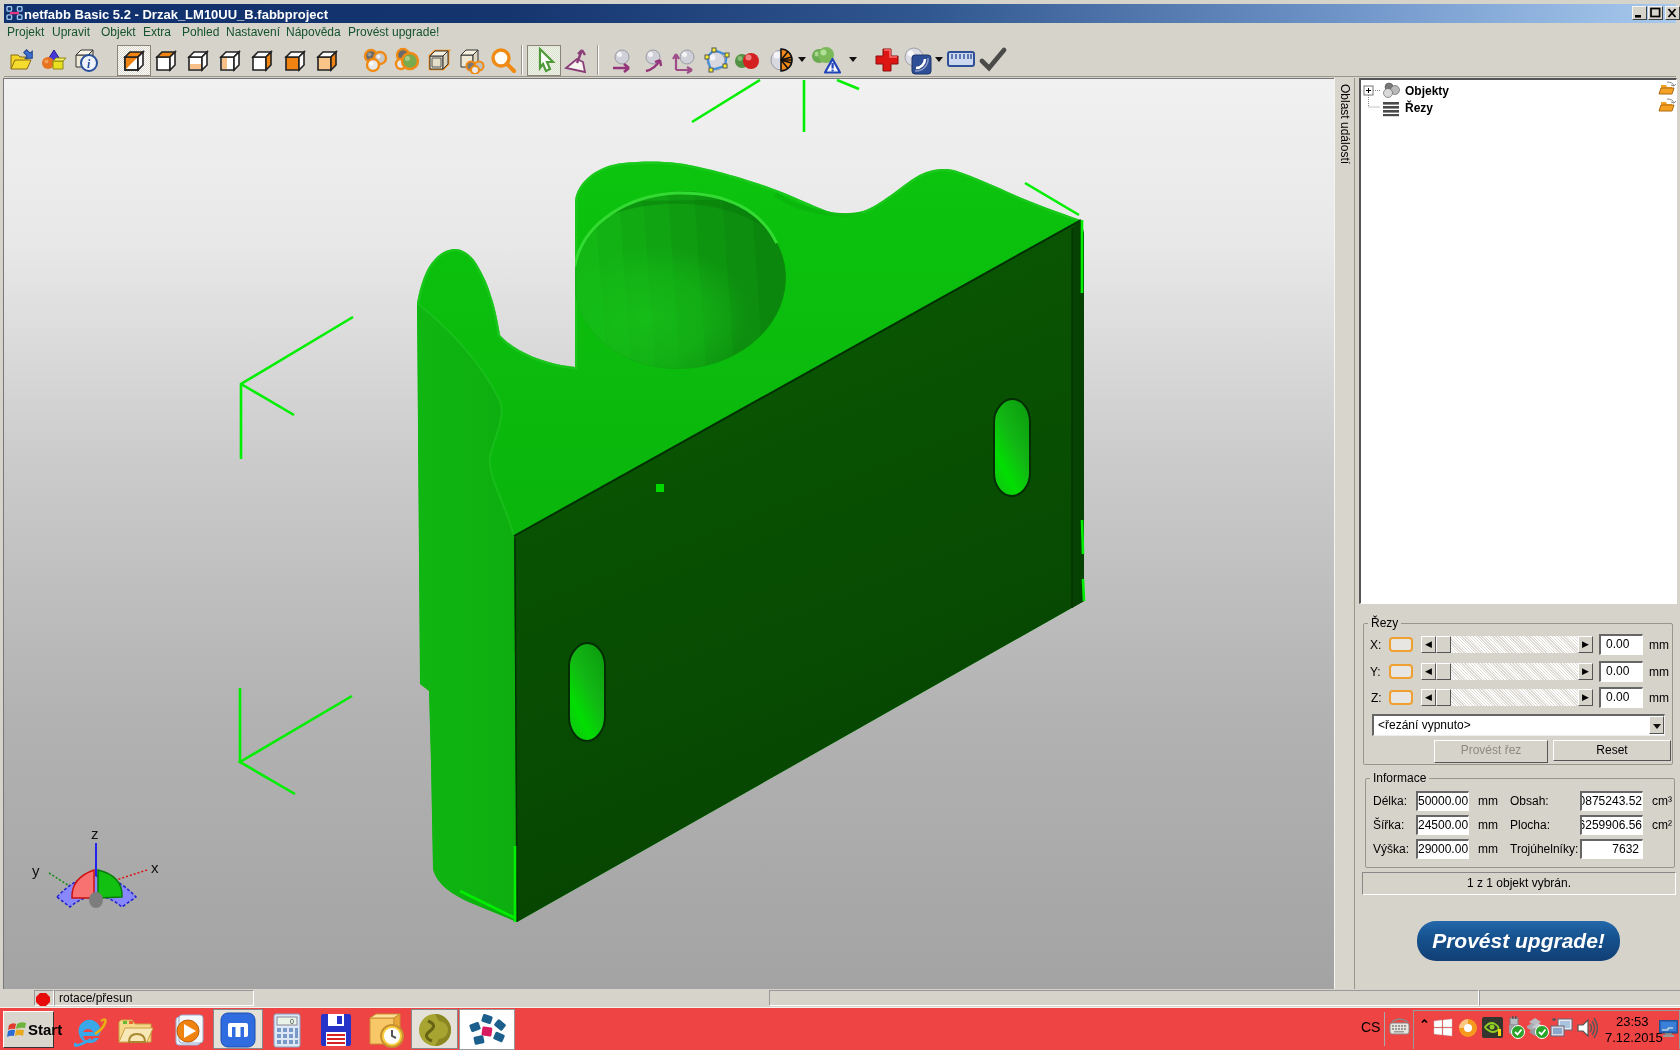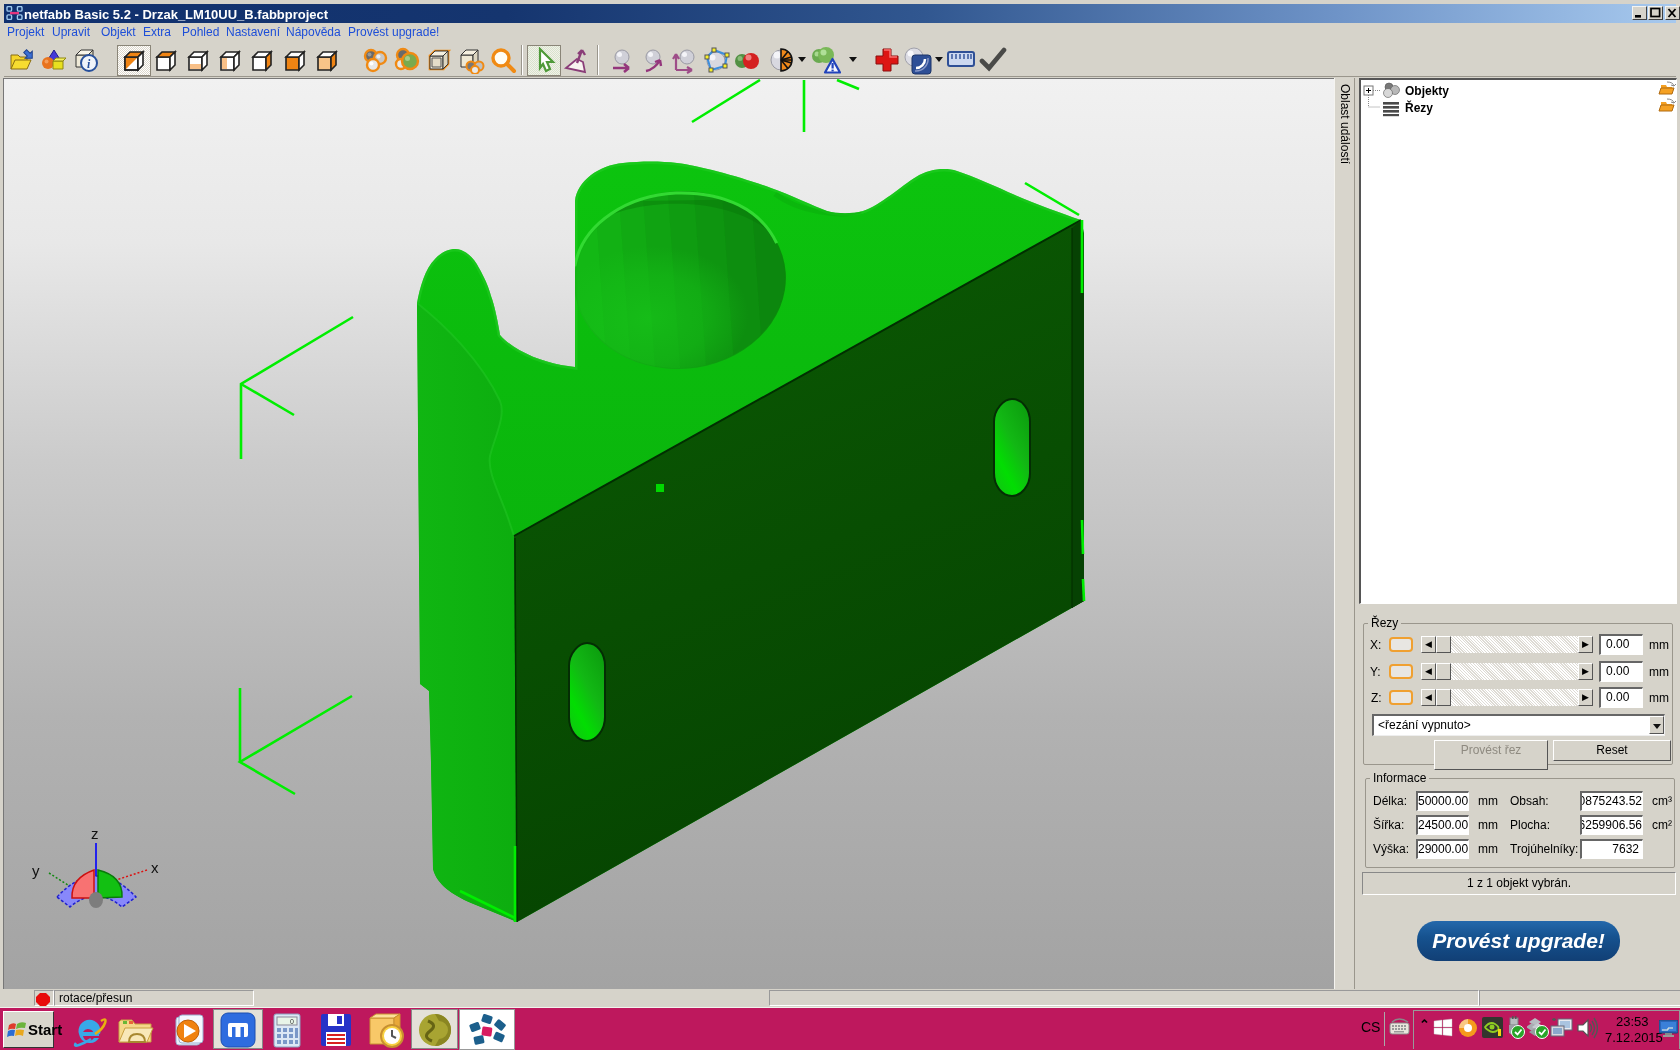--- a/index.html
+++ b/index.html
@@ -10,21 +10,21 @@
 
 #titlebar { left:4px; top:4px; width:1672px; height:19px;
   background:linear-gradient(90deg,#10306e 0%,#15356f 30%,#315790 55%,#6f94c8 80%,#a7c9ee 100%);
   color:#fff; font-weight:bold; font-size:13px; line-height:19px; }
 #titletext2 { left:20px; top:1px; }
 .winbtn { top:6px; width:15px; height:14px; background:#d6d3ca;
   border-top:1px solid #f5f4f0; border-left:1px solid #f5f4f0;
   border-right:1px solid #404040; border-bottom:1px solid #404040;
   font-size:10px; line-height:11px; text-align:center; color:#000; font-weight:bold; }
 .winbtn svg { display:block; margin:0 auto; }
-#menubar { left:4px; top:23px; width:1672px; height:19px; font-size:12px; color:#1d4ed8; }
+#menubar { left:4px; top:23px; width:1672px; height:19px; font-size:12px; color:#14532d; }
 .mi { position:absolute; top:2px; }
 #toolbar { left:4px; top:42px; width:1672px; height:35px; border-bottom:1px solid #9a968c; }
 .sep { position:absolute; top:45px; width:2px; height:30px; border-left:1px solid #9a968c; border-right:1px solid #fff; }
 
 
 #viewport { left:3px; top:78px; width:1331px; height:911px;
   background:linear-gradient(#f1f1f1 0%, #e8e8e8 18%, #cbcbcb 42%, #b2b2b2 70%, #a3a3a3 100%);
   border-top:1px solid #777; border-left:1px solid #777; }
 
 
@@ -62,21 +62,21 @@
 #bluebtn { left:1417px; top:921px; width:203px; height:40px; border-radius:19px;
   background:linear-gradient(#2468ab 0%, #16528f 40%, #113f75 100%);
   color:#fff; font-size:21px; font-style:italic; font-weight:bold; text-align:center; line-height:39px; }
 
 
 #statusbar { left:0; top:990px; width:1680px; height:17px; background:#d6d3ca; font-size:12px;margin-left:32px; }
 .spanel { position:absolute; top:0px; height:16px; border-top:1px solid #999; border-left:1px solid #999;
   border-right:1px solid #fff; border-bottom:1px solid #fff; font-size:12px; line-height:15px; padding-left:4px; }
 
 
-#taskbar { left:0; top:1007px; width:1680px; height:43px; background:#be185d; border-top:1px solid #f2f1ec; }
+#taskbar { left:0; top:1007px; width:1680px; height:43px; background:#ef4444; border-top:1px solid #f2f1ec; }
 #startbtn { left:3px; top:3px; width:51px; height:37px; background:#d9d6cd;
   border-top:1px solid #fff; border-left:1px solid #fff; border-right:1px solid #333; border-bottom:1px solid #333;
   font-size:15px; font-weight:bold; }
 .tray { font-size:13px; color:#000; }
 </style>
 </head>
 <body>
 
 <div class="abs" style="left:0;top:0;width:1680px;height:1050px;background:#d6d3ca;"></div>
 
@@ -503,21 +503,21 @@
 <div class="tfield" style="left:1599px;top:634px;width:44px;height:21px;padding:1px 0 0 5px;">0.00</div>
 <div class="tfield" style="left:1599px;top:661px;width:44px;height:21px;padding:1px 0 0 5px;">0.00</div>
 <div class="tfield" style="left:1599px;top:687px;width:44px;height:21px;padding:1px 0 0 5px;">0.00</div>
 <span class="rowlab" style="left:1649px;top:638px">mm</span>
 <span class="rowlab" style="left:1649px;top:665px">mm</span>
 <span class="rowlab" style="left:1649px;top:691px">mm</span>
 <div class="abs" id="combo">&lt;řezání vypnuto&gt;</div>
 <div class="abs" id="comboarr"><svg width="13" height="16">
       <path d="M3,7 L11,7 L7,12 Z" fill="#111"></path>
     </svg></div>
-<div class="btn" style="left:1434px;top:740px;width:114px;height:30px;line-height:19px;color:#8e8a80;">Provést řez</div>
+<div class="btn" style="left:1434px;top:740px;width:114px;height:23px;line-height:19px;color:#8e8a80;">Provést řez</div>
 <div class="btn" style="left:1553px;top:740px;width:118px;height:21px;line-height:19px;">Reset</div>
 
 
 <span class="rowlab" style="left:1373px;top:794px">Délka:</span>
 <span class="rowlab" style="left:1373px;top:818px">Šířka:</span>
 <span class="rowlab" style="left:1373px;top:842px">Výška:</span>
 <div class="tfield" style="left:1416px;top:791px;width:53px;height:20px;text-align:right;padding:1px 2px 0 0;overflow:hidden;">50000.00</div>
 <div class="tfield" style="left:1416px;top:815px;width:53px;height:20px;text-align:right;padding:1px 2px 0 0;overflow:hidden;">24500.00</div>
 <div class="tfield" style="left:1416px;top:839px;width:53px;height:20px;text-align:right;padding:1px 2px 0 0;overflow:hidden;">29000.00</div>
 <span class="rowlab" style="left:1478px;top:794px">mm</span>

